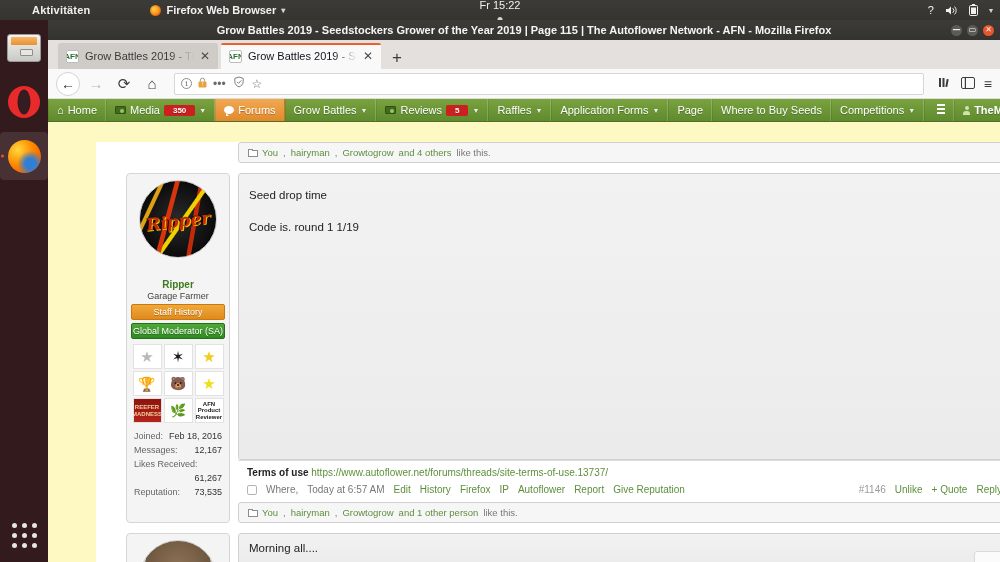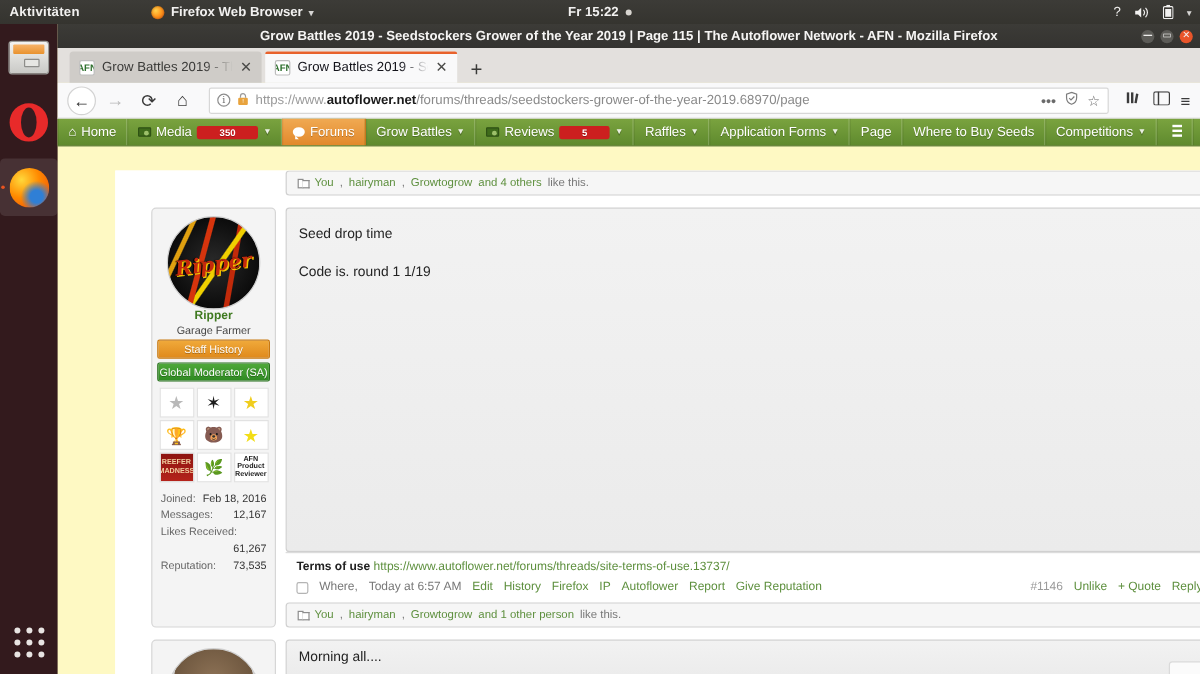--- a/index.html
+++ b/index.html
@@ -10,31 +10,31 @@
   }
   #screen { position:relative; width:1000px; height:562px; overflow:hidden; }
 
   
   .ubuntu-panel {
     position:absolute; top:0; left:0; width:1000px; height:20px;
     background:linear-gradient(#3c3b37,#35342f);
     color:#f2f1f0; font-size:11px; display:flex; align-items:center;
     padding:0 8px; gap:14px;
   }
-  .ubuntu-panel .activities { font-weight:bold; font-size:11px; letter-spacing:.2px; }
+  .ubuntu-panel .activities { font-weight:bold; font-size:11px; letter-spacing:.2px;margin-left:24px; }
   .ubuntu-panel .appmenu { display:flex; align-items:center; gap:5px; font-weight:bold;margin-left:46px; }
   .ff-dot {
     width:11px; height:11px; border-radius:50%;
     background:radial-gradient(circle at 35% 35%, #ffd14d 0%, #ff9a1f 45%, #e8590c 100%);
     display:inline-block; box-shadow:inset 0 0 2px rgba(0,0,0,.4);
   }
   .caret { font-size:8px; opacity:.85; }
   .panel-clock {
     position:absolute; left:50%; transform:translateX(-50%);
-    font-size:11px; font-weight:bold; display:flex; align-items:center; gap:6px;
+    font-size:11px; font-weight:normal; display:flex; align-items:center; gap:6px;flex-direction:column;
   }
   .rec-dot { width:5px; height:5px; border-radius:50%; background:#d8d5d0; display:inline-block; }
   .panel-right {
     position:absolute; right:7px; display:flex; align-items:center; gap:11px; font-size:11px;
   }
   .panel-right svg { display:block; }
 
   
   .dock {
     position:absolute; top:20px; left:0; width:48px; height:542px;
@@ -167,21 +167,21 @@
     border-left:1px solid rgba(0,0,0,0.08);
     white-space:nowrap; text-shadow:0 1px 0 rgba(0,0,0,.25);
   }
   .nav-item.active {
     background:linear-gradient(#f0a952,#e2892c); color:#fff;
     border-right:1px solid #c9761f;
   }
   .nav-caret { font-size:7px; opacity:.85; }
   .badge {
     background:#cc1f1f; color:#fff; font-size:8px; border-radius:2px;
-    padding:0px 19px; font-weight:bold; line-height:11px; display:inline-block;
+    padding:0px 9px; font-weight:bold; line-height:11px; display:inline-block;
   }
   .ni-bubble { width:10px; height:8px; background:#fff; border-radius:5px/4px; position:relative; display:inline-block; }
   .ni-bubble::after { content:""; position:absolute; left:2px; bottom:-2px; border-left:3px solid #fff;
     border-top:3px solid transparent; border-bottom:0; }
   .ni-camera { width:11px; height:8px; background:#3f6b1b; border:1px solid #2f5214; border-radius:1px; display:inline-block; position:relative; }
   .ni-camera::after { content:""; position:absolute; left:3.5px; top:1.5px; width:4px; height:4px; border-radius:50%; background:#9dc06a; }
   .ni-home { font-size:11px; color:#fff; }
   .ni-list { display:inline-block; width:12px; }
   .ni-list i { display:block; height:2px; background:#fff; margin:2px 0 2px 4px; }
   .ni-list i:first-child { margin-top:0; }
@@ -224,21 +224,21 @@
     text-align:center; color:#c4290c; font-size:17px;
     font-family:"DejaVu Serif", serif; font-style:italic; font-weight:bold;
     text-shadow:1px 1px 0 #f3c400, -1px 0 1px #000; transform:rotate(-7deg);
   }
   .avatar.face {
     background:
       radial-gradient(circle at 50% 74%, #cfa882 0%, #b98f67 38%, rgba(0,0,0,0) 39%),
       radial-gradient(circle at 50% 34%, #8d7256 0%, #6e573f 52%, rgba(0,0,0,0) 53%),
       linear-gradient(#dcdcdc,#b4b4b4);
   }
-  .uname { text-align:center; color:#3f7a20; font-weight:bold; font-size:10px; margin-top:0; }
+  .uname { text-align:center; color:#3f7a20; font-weight:bold; font-size:10px; margin-top:21px; }
   .utitle { text-align:center; color:#444; font-size:9px; margin-top:1px; }
   .ribbon {
     margin-top:3px; text-align:center; font-size:9px; color:#fff;
     padding:2px 0; border-radius:2px; text-shadow:0 1px 0 rgba(0,0,0,.3);
   }
   .ribbon.staff { background:linear-gradient(#f0a93a,#e08a1c); border:1px solid #c8780f; }
   .ribbon.mod { background:linear-gradient(#4fa83a,#2f8a22); border:1px solid #256f1a; }
   .trophies {
     margin-top:5px; display:grid; grid-template-columns:repeat(3, 29px);
     gap:2px; justify-content:center;
@@ -411,21 +411,20 @@
 
       <div class="urlbar">
         <span class="info-circ">i</span>
         <span>
           <svg width="11" height="11" viewBox="0 0 11 11">
               <rect x="1.5" y="4.5" width="8" height="6" rx="1" fill="#e8a33d"></rect>
               <path d="M3.4 4.5V3.2a2.1 2.1 0 014.2 0v1.3" stroke="#9a9a9a" stroke-width="1" fill="none"></path>
               <text x="5.5" y="9.2" font-size="5" text-anchor="middle" fill="#fff">!</text>
             </svg>
         </span>
-        <span class="url-text"><span class="scheme">https://www.</span><b>autoflower.net</b><span>/forums/threads/seedstockers-grower-of-the-year-2019.68970/page</span></span>
         <span class="url-right">
           <span>•••</span>
           <span>
             <svg width="12" height="12" viewBox="0 0 12 12">
                 <path d="M6 1l4.2 1.4v3.1c0 2.6-1.8 4.6-4.2 5.4C3.6 10.1 1.8 8.1 1.8 5.5V2.4z" stroke="#7d7d7d" stroke-width="1" fill="none"></path>
                 <path d="M4 5.8l1.5 1.5L8.3 4.4" stroke="#7d7d7d" stroke-width="1" fill="none"></path>
               </svg>
           </span>
           <span>☆</span>
         </span>

